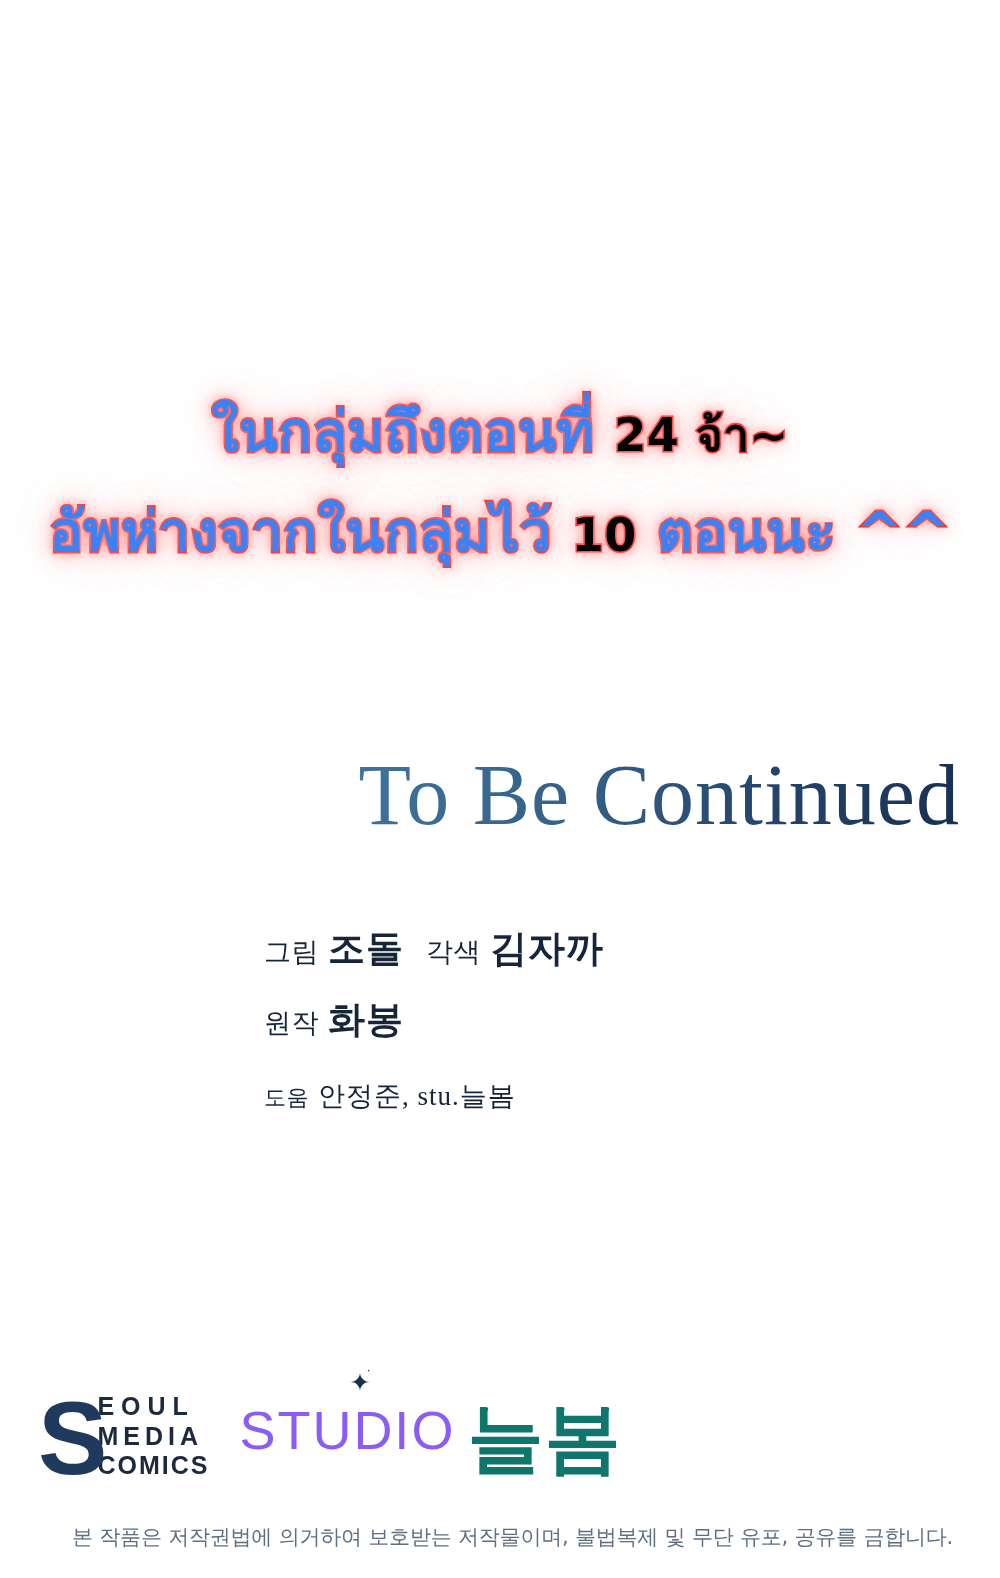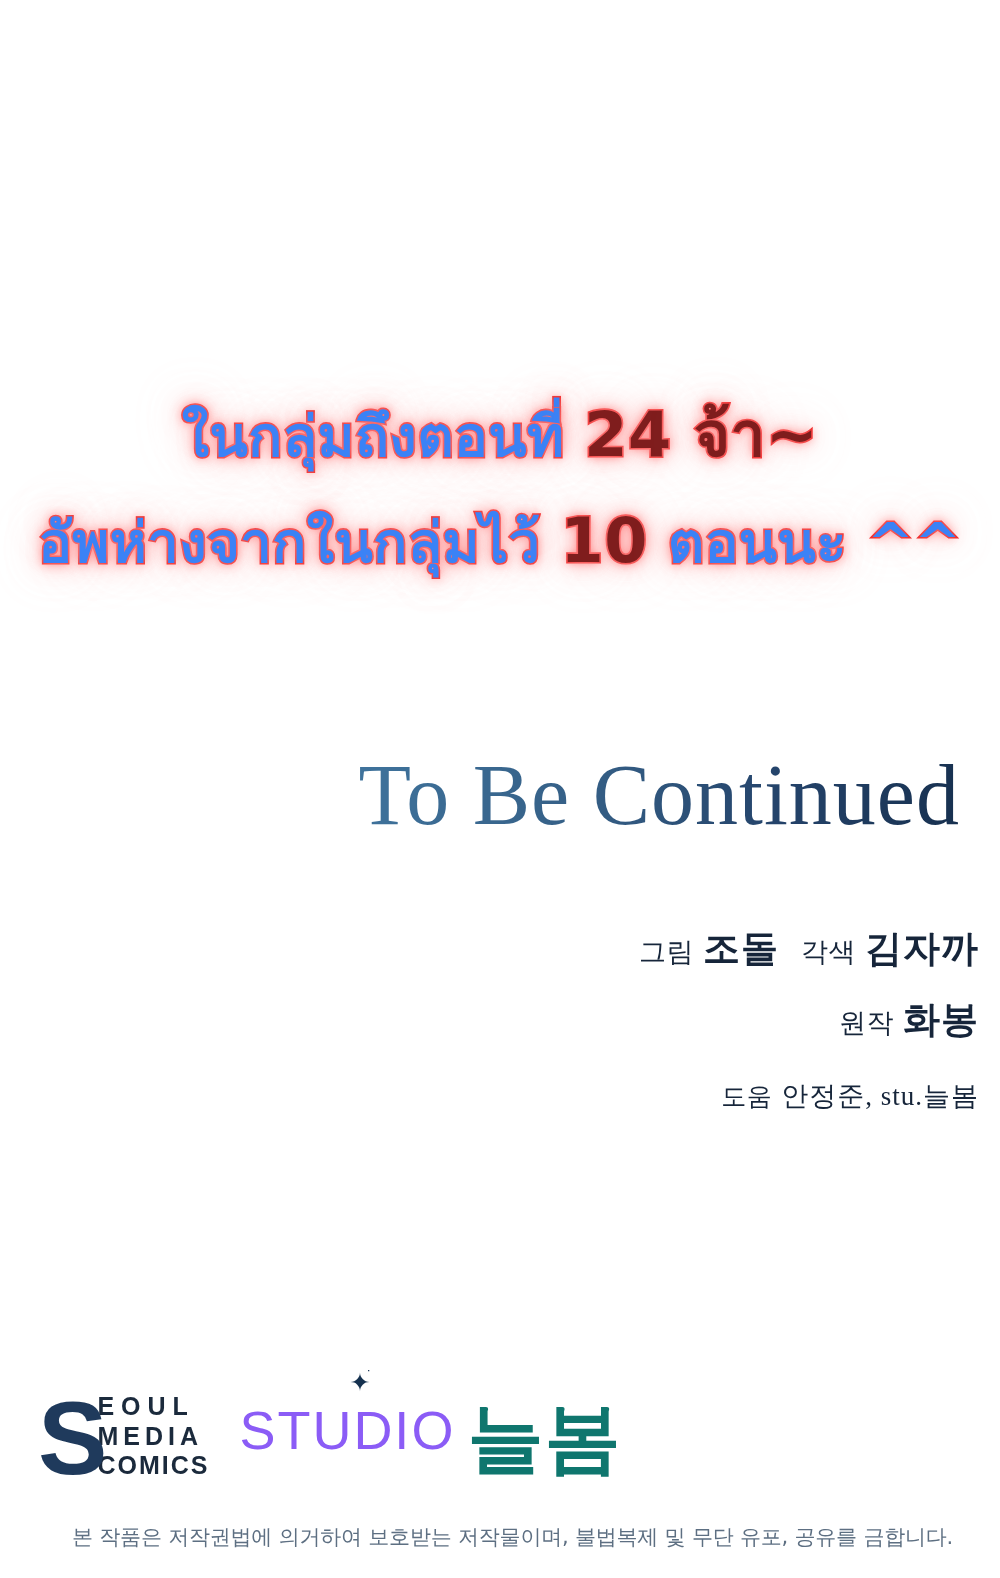--- a/index.html
+++ b/index.html
@@ -41,24 +41,24 @@
     -webkit-text-stroke: 3.2px #ef1a1a;
     paint-order: stroke fill;
     text-shadow:
       0 0 10px rgba(255,120,120,0.95),
       0 0 20px rgba(255,150,150,0.75),
       0 0 34px rgba(255,180,180,0.55),
       0 0 52px rgba(255,200,200,0.4);
   }
   
   .thai-y {
-    color: #7f1d1d;
+    color: #000000;
     -webkit-text-stroke: 3.2px #ef1a1a;
     paint-order: stroke fill;
-    font-size: 62px;
+    font-size: 46px;
     text-shadow:
       0 0 10px rgba(255,120,120,0.95),
       0 0 20px rgba(255,150,150,0.75),
       0 0 34px rgba(255,180,180,0.55),
       0 0 52px rgba(255,200,200,0.4);
   }
 
   
   .tbc {
     position: absolute;
@@ -73,41 +73,40 @@
     background: linear-gradient(100deg, #3f739c 0%, #355f86 38%, #24436a 70%, #17304f 100%);
     -webkit-background-clip: text;
     background-clip: text;
     color: transparent;
     -webkit-text-fill-color: transparent;
   }
 
   
   .credits {
     position: absolute;
-    right: 21px;
+    right: 36px;
     top: 930px;
     width: 700px;
-    text-align: right;
     font-family: "Liberation Serif", "DejaVu Serif", serif;
     color: #16253a;
   }
   .credit-row { line-height: 1.0; white-space: nowrap; }
   .credit-row.r1 { margin-bottom: 34px; }
   .credit-row.r2 { margin-bottom: 45px; }
   .credit-label {
     font-size: 27px;
     font-weight: 400;
     letter-spacing: 0.5px;
   }
   .credit-name {
     font-size: 37px;
     font-weight: bold;
     letter-spacing: 1px;
   }
-  .credit-row.r3 .credit-label { font-size: 25px; font-family: Liberation Mono, monospace; }
+  .credit-row.r3 .credit-label { font-size: 22px; font-family: Liberation Mono, monospace; }
   .credit-row.r3 .credit-name { font-size: 27px; font-weight: normal; }
   .credit-gap { display: inline-block; width: 22px; }
   .credit-sp { display: inline-block; width: 9px; }
 
   
   .logos {
     position: absolute;
     left: 38px;
     top: 1392px;
     display: flex;

